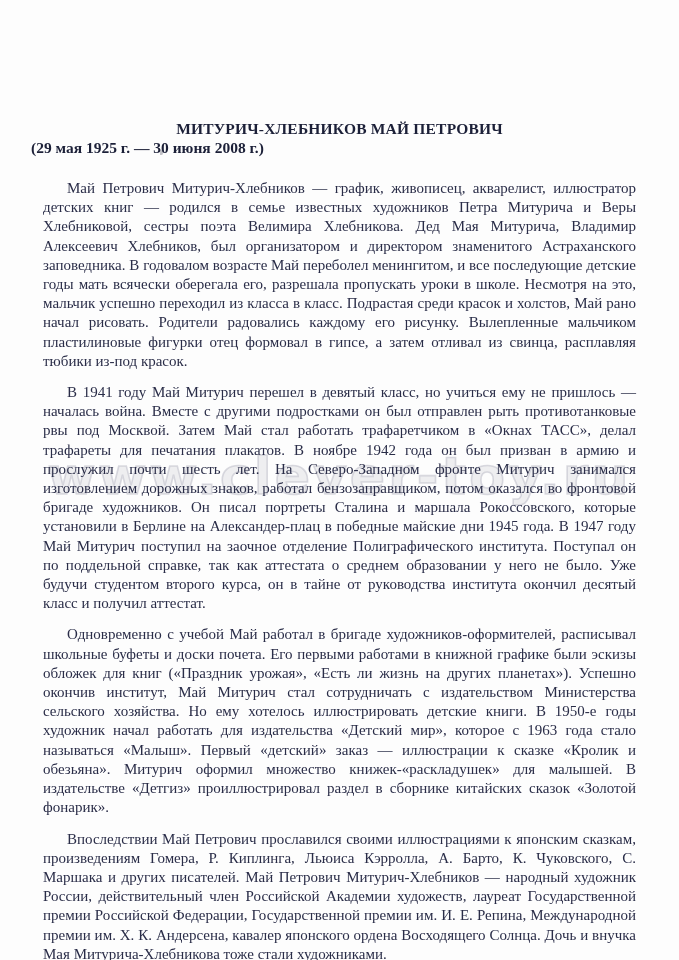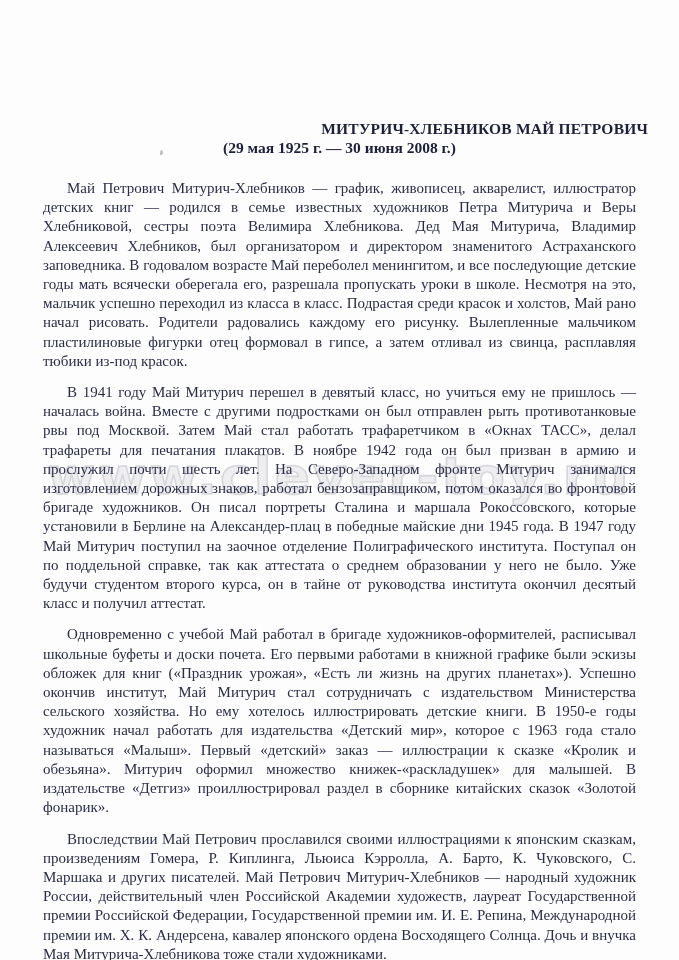--- a/index.html
+++ b/index.html
@@ -35,30 +35,29 @@
   .content {
     position: absolute;
     left: 31px;
     right: 31px;
     top: 119px;
     z-index: 1;
     color: #2a2d48;
   }
   .title {
     margin: 0;
-    text-align: right;
+    text-align: center;
     font-size: 15.5px;
     font-weight: bold;
     letter-spacing: 0.2px;
     color: #1c2038;
     line-height: 19px;
   }
   .dates {
     margin: 0;
-    text-align: center;
     font-size: 15.5px;
     font-weight: bold;
     color: #1c2038;
     line-height: 19px;
   }
   .body-text {
     margin-top: 22px;
   }
   .body-text p {
     margin: 12px;

